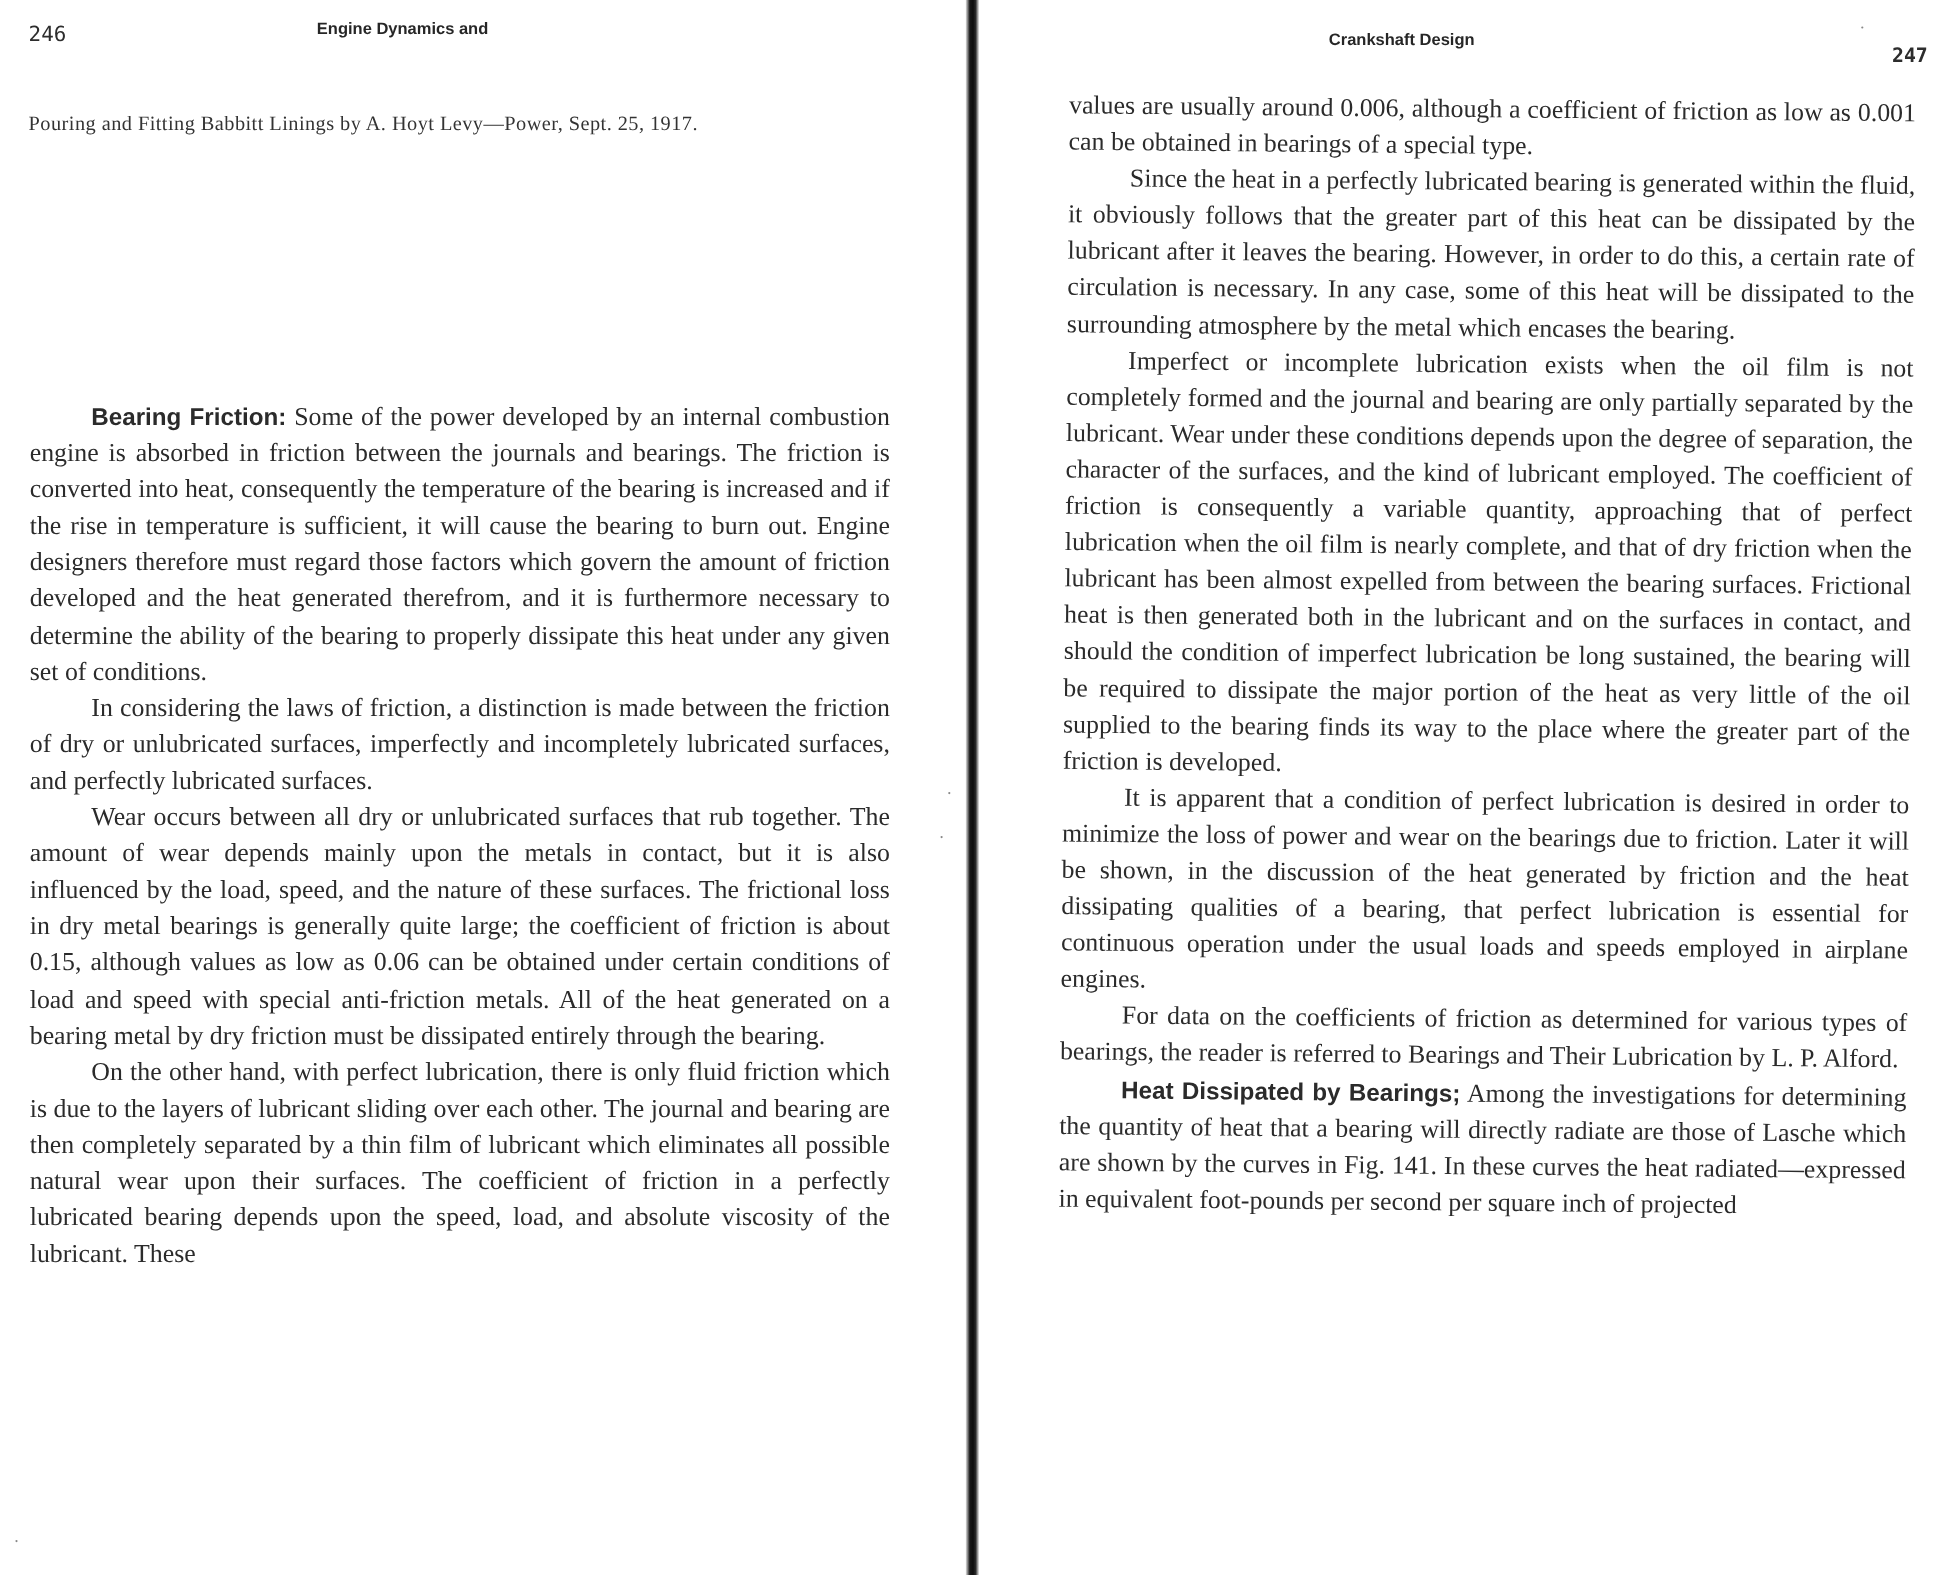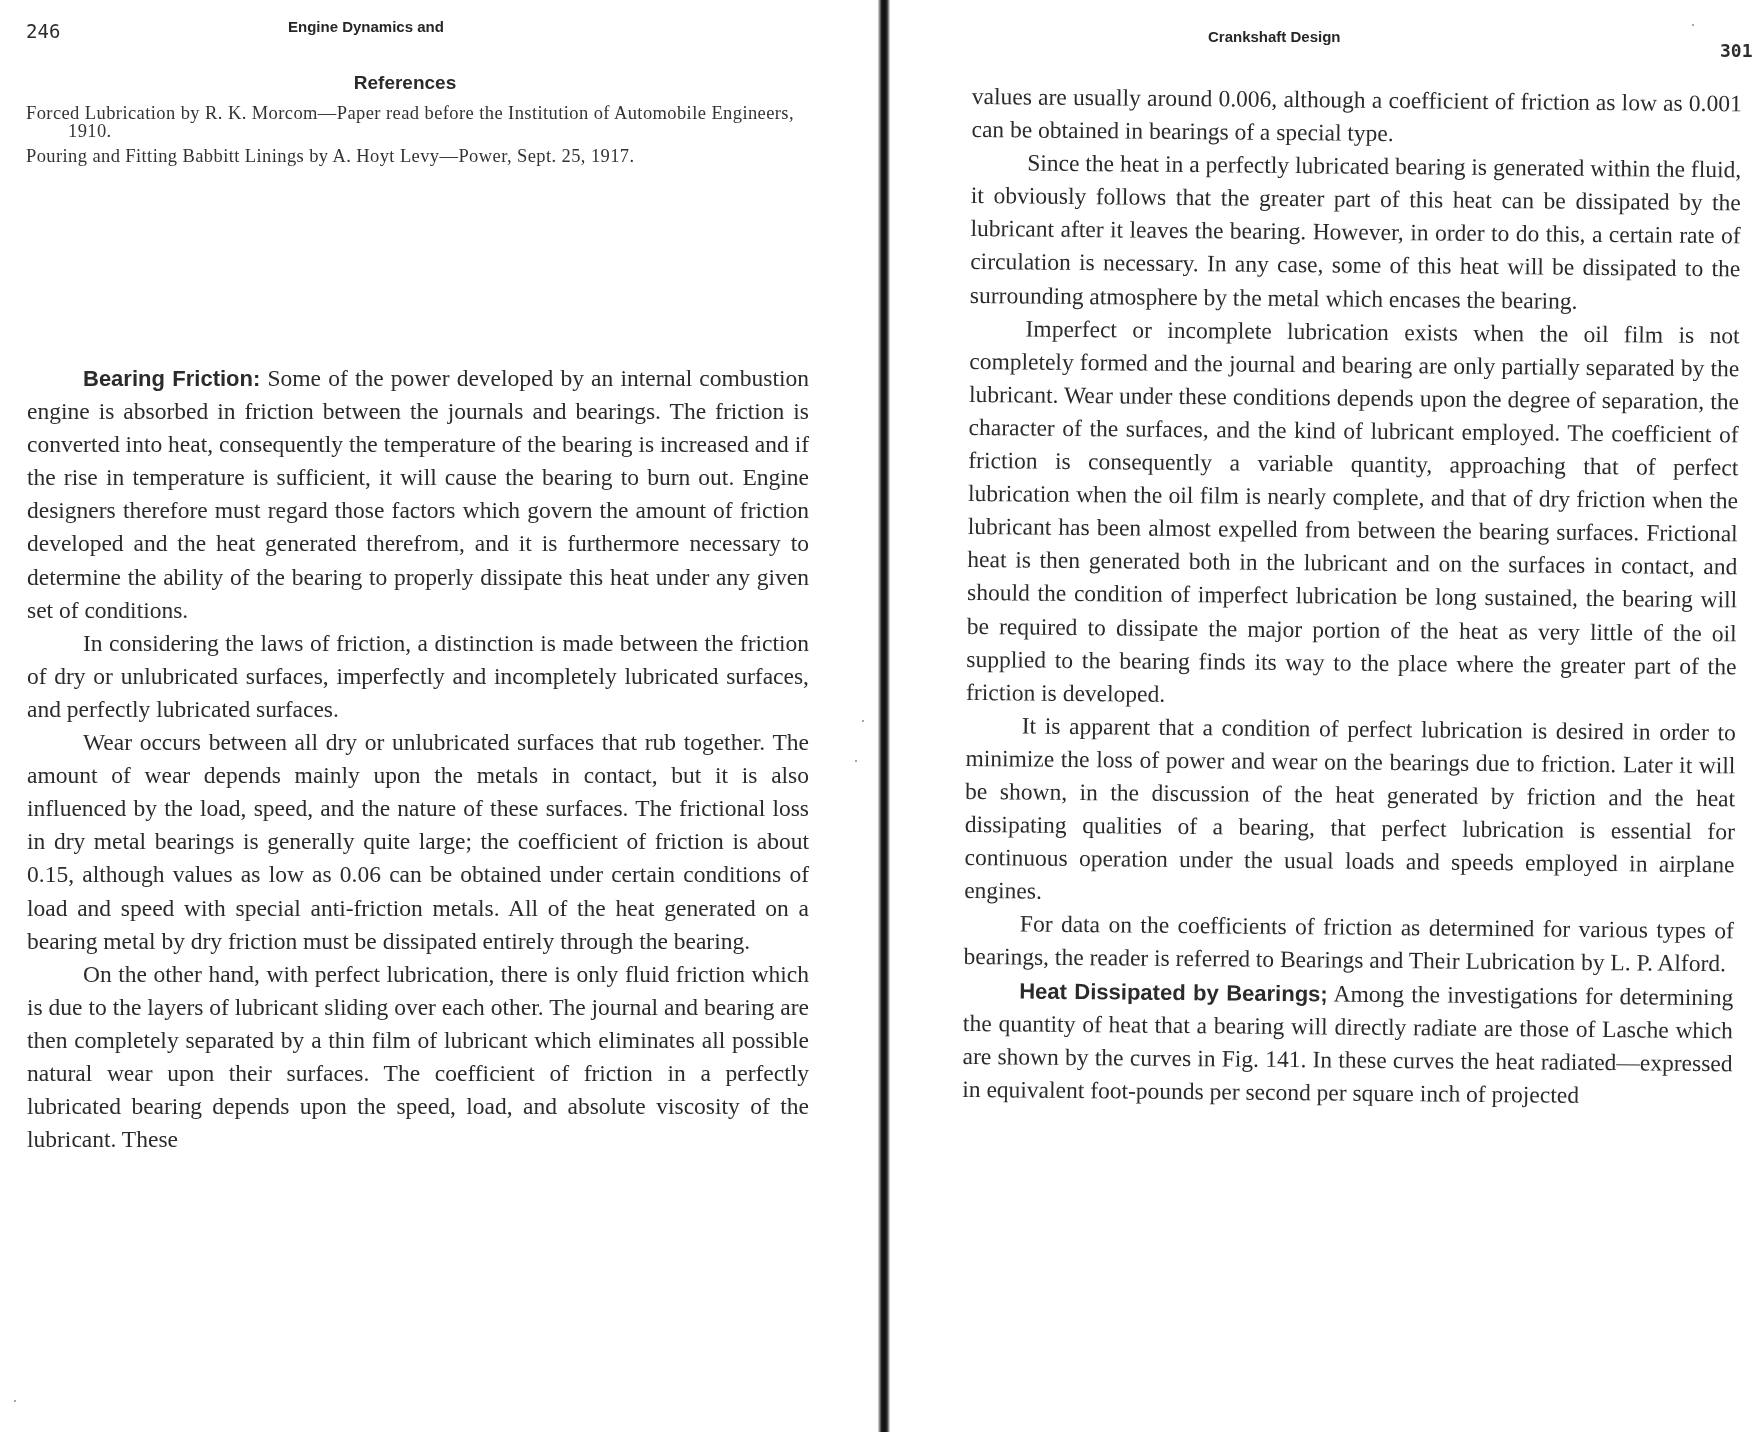--- a/index.html
+++ b/index.html
@@ -123,43 +123,41 @@
       border-radius: 50%;
     }
   </style>
 </head>
 <body>
 
 <div class="page" id="page-left">
   <span class="folio" id="folio-left">246</span>
   <span class="running-head" id="head-left">Engine Dynamics and</span>
 
-  <div class="refs-title">References</div>
   <ul class="refs">
-    <li>Forced Lubrication by R. K. Morcom—Paper read before the Institution of Automobile Engineers, 1910.</li>
     <li>Pouring and Fitting Babbitt Linings by A. Hoyt Levy—Power, Sept. 25, 1917.</li>
   </ul>
 
   <div class="body-text" id="left-body">
     <p><span class="lead">Bearing Friction:</span> <span>Some of the power developed by an internal combustion engine is absorbed in friction between the journals and bearings. The friction is converted into heat, consequently the temperature of the bearing is increased and if the rise in temperature is sufficient, it will cause the bearing to burn out. Engine designers therefore must regard those factors which govern the amount of friction developed and the heat generated therefrom, and it is furthermore necessary to determine the ability of the bearing to properly dissipate this heat under any given set of conditions.</span></p>
     <p>In considering the laws of friction, a distinction is made between the friction of dry or unlubricated surfaces, imperfectly and incompletely lubricated surfaces, and perfectly lubricated surfaces.</p>
     <p>Wear occurs between all dry or unlubricated surfaces that rub together. The amount of wear depends mainly upon the metals in contact, but it is also influenced by the load, speed, and the nature of these surfaces. The frictional loss in dry metal bearings is generally quite large; the coefficient of friction is about 0.15, although values as low as 0.06 can be obtained under certain conditions of load and speed with special anti-friction metals. All of the heat generated on a bearing metal by dry friction must be dissipated entirely through the bearing.</p>
     <p>On the other hand, with perfect lubrication, there is only fluid friction which is due to the layers of lubricant sliding over each other. The journal and bearing are then completely separated by a thin film of lubricant which eliminates all possible natural wear upon their surfaces. The coefficient of friction in a perfectly lubricated bearing depends upon the speed, load, and absolute viscosity of the lubricant. These</p>
   </div>
 
   <span class="speck" style="left:855px; top:760px;"></span>
   <span class="speck" style="left:862px; top:720px;"></span>
   <span class="speck" style="left:14px; top:1400px;"></span>
 </div>
 
 <div class="gutter"></div>
 
 <div class="page" id="page-right">
   <span class="running-head" id="head-right">Crankshaft Design</span>
-  <span class="folio" id="folio-right">301</span>
+  <span class="folio" id="folio-right">247</span>
 
   <div class="body-text" id="right-body">
     <p class="noindent">values are usually around 0.006, although a coefficient of friction as low as 0.001 can be obtained in bearings of a special type.</p>
     <p>Since the heat in a perfectly lubricated bearing is generated within the fluid, it obviously follows that the greater part of this heat can be dissipated by the lubricant after it leaves the bearing. However, in order to do this, a certain rate of circulation is necessary. In any case, some of this heat will be dissipated to the surrounding atmosphere by the metal which encases the bearing.</p>
     <p>Imperfect or incomplete lubrication exists when the oil film is not completely formed and the journal and bearing are only partially separated by the lubricant. Wear under these conditions depends upon the degree of separation, the character of the surfaces, and the kind of lubricant employed. The coefficient of friction is consequently a variable quantity, approaching that of perfect lubrication when the oil film is nearly complete, and that of dry friction when the lubricant has been almost expelled from between the bearing surfaces. Frictional heat is then generated both in the lubricant and on the surfaces in contact, and should the condition of imperfect lubrication be long sustained, the bearing will be required to dissipate the major portion of the heat as very little of the oil supplied to the bearing finds its way to the place where the greater part of the friction is developed.</p>
     <p>It is apparent that a condition of perfect lubrication is desired in order to minimize the loss of power and wear on the bearings due to friction. Later it will be shown, in the discussion of the heat generated by friction and the heat dissipating qualities of a bearing, that perfect lubrication is essential for continuous operation under the usual loads and speeds employed in airplane engines.</p>
     <p>For data on the coefficients of friction as determined for various types of bearings, the reader is referred to Bearings and Their Lubrication by L. P. Alford.</p>
     <p><span class="lead">Heat Dissipated by Bearings;</span> <span>Among the investigations for determining the quantity of heat that a bearing will directly radiate are those of Lasche which are shown by the curves in Fig. 141. In these curves the heat radiated—expressed in equivalent foot-pounds per second per square inch of projected</span></p>
   </div>
 

